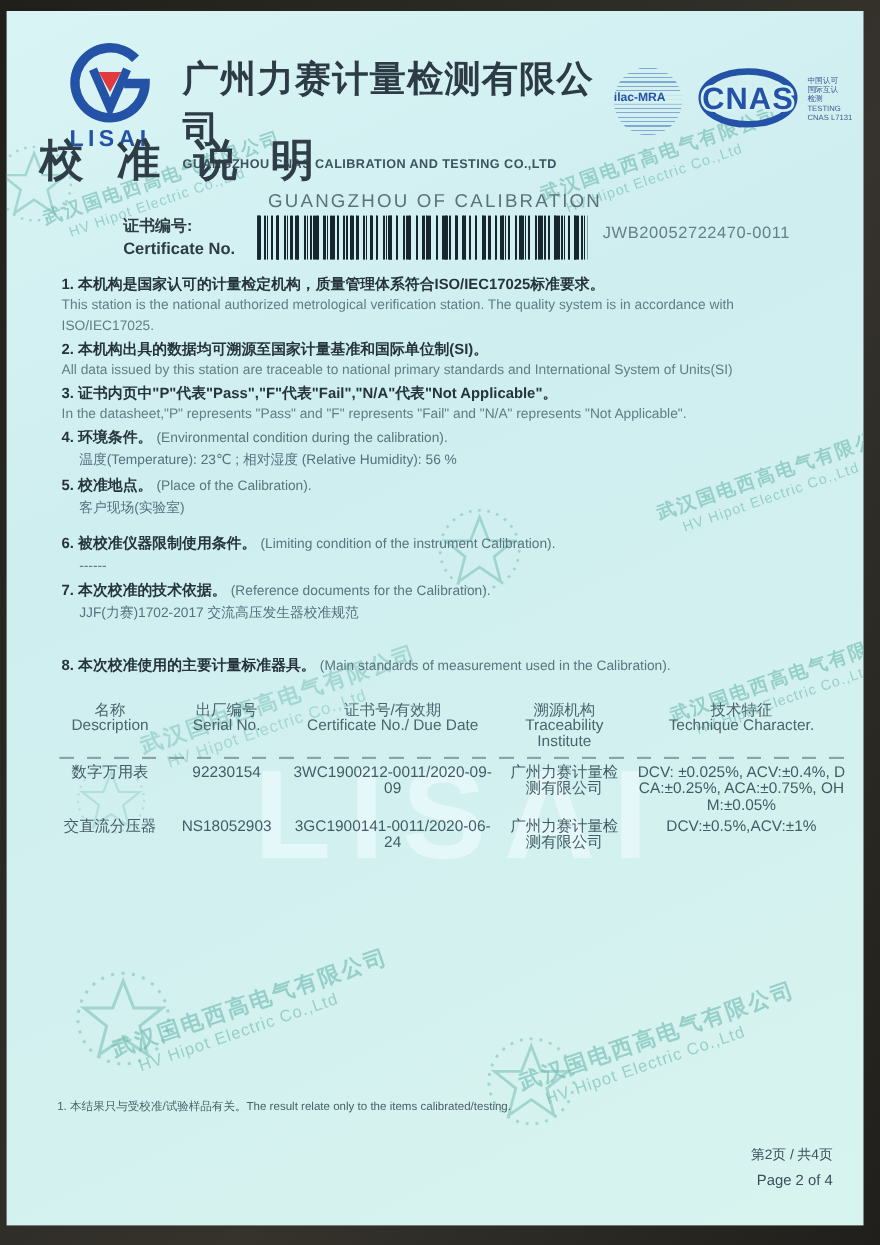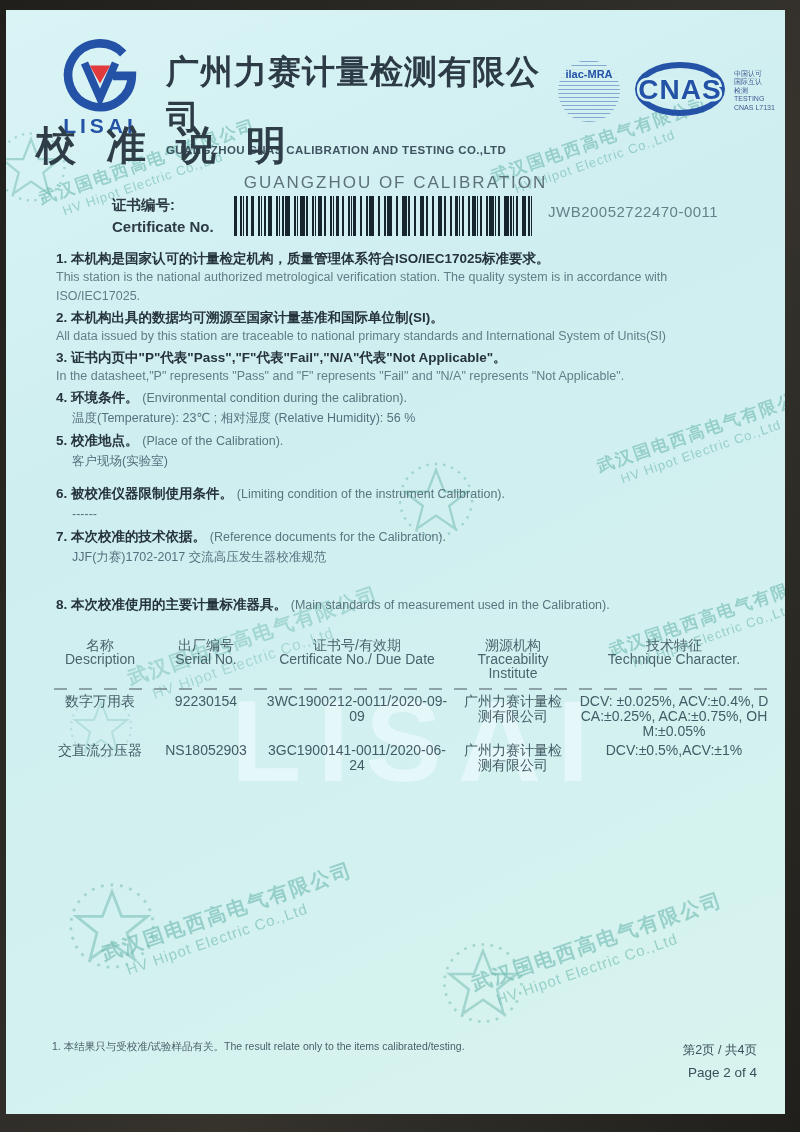--- a/index.html
+++ b/index.html
@@ -21,21 +21,21 @@
             letter-spacing:16px;color:rgba(231,248,250,0.85);pointer-events:none;}
   
   .logo{position:absolute;left:48px;top:28px;width:92px;text-align:center;}
   .logo-text{color:#2352a6;font-weight:bold;font-size:21px;letter-spacing:4px;margin-top:-2px;}
   .company{position:absolute;left:160px;top:40px;width:400px;}
   .company-cn{font-size:33px;font-weight:bold;color:#2c3b45;letter-spacing:1px;}
   .company-en{font-size:11.5px;font-weight:bold;color:#3e5360;letter-spacing:.4px;margin-top:4px;}
   .marks{position:absolute;left:552px;top:48px;display:flex;align-items:center;}
   .ilac{width:62px;height:62px;border-radius:50%;position:relative;overflow:hidden;
         background:repeating-linear-gradient(0deg,rgba(35,82,166,.45) 0 1px,transparent 1px 4px);}
-  .ilac span{position:absolute;left:0;right:0;top:8px;text-align:center;font-size:11px;
+  .ilac span{position:absolute;left:0;right:0;top:22px;text-align:left;font-size:11px;
         font-weight:bold;color:#2352a6;background:rgba(213,241,242,.85);}
   .cnas{margin-left:12px;position:relative;}
   .cnas-side{margin-left:6px;color:#3e5a92;font-size:7px;line-height:8.5px;}
   
   .title-cn{position:absolute;left:0;right:0;top:108px;text-align:left;font-size:40px;
             font-weight:bold;color:#2e3d47;letter-spacing:30px;text-indent:30px;}
   .title-en{position:absolute;left:0;right:0;top:163px;text-align:center;font-size:17px;
             color:#485b65;letter-spacing:2px;opacity:.85;}
   
   .cert-label{position:absolute;left:106px;top:186px;color:#2c3b45;}
@@ -57,21 +57,21 @@
   .gap12{margin-top:12px;} .gap15{} .gap27{margin-top:27px;}
   
   .stdtable{position:absolute;left:48px;top:628px;width:700px;display:grid;
             grid-template-columns:92px 96px 182px 106px 192px;column-gap:12px;
             font-size:14px;color:#3c545f;}
   .th{text-align:center;line-height:14px;opacity:.9;}
   .td{text-align:center;line-height:15px;margin-top:4px;word-break:break-all;opacity:.95;}
   .dash{grid-column:1 / -1;height:2px;margin-top:8px;
         background:repeating-linear-gradient(90deg,#6e8189 0 13px,transparent 13px 25px);opacity:.7;}
   
-  .footnotes{position:absolute;left:46px;top:1028px;width:560px;font-size:10.5px;
+  .footnotes{position:absolute;left:46px;top:988px;width:560px;font-size:10.5px;
              line-height:16px;color:#3b4f5a;opacity:.9;}
   .pageinfo{position:absolute;right:28px;top:1032px;text-align:right;color:#3b4f5a;}
   .pageinfo .cn{font-size:12.5px;}
   .pageinfo .en{font-size:13.5px;margin-top:6px;}
 </style>
 </head>
 <body>
 
 <div class="photo">
   <div class="paper">

